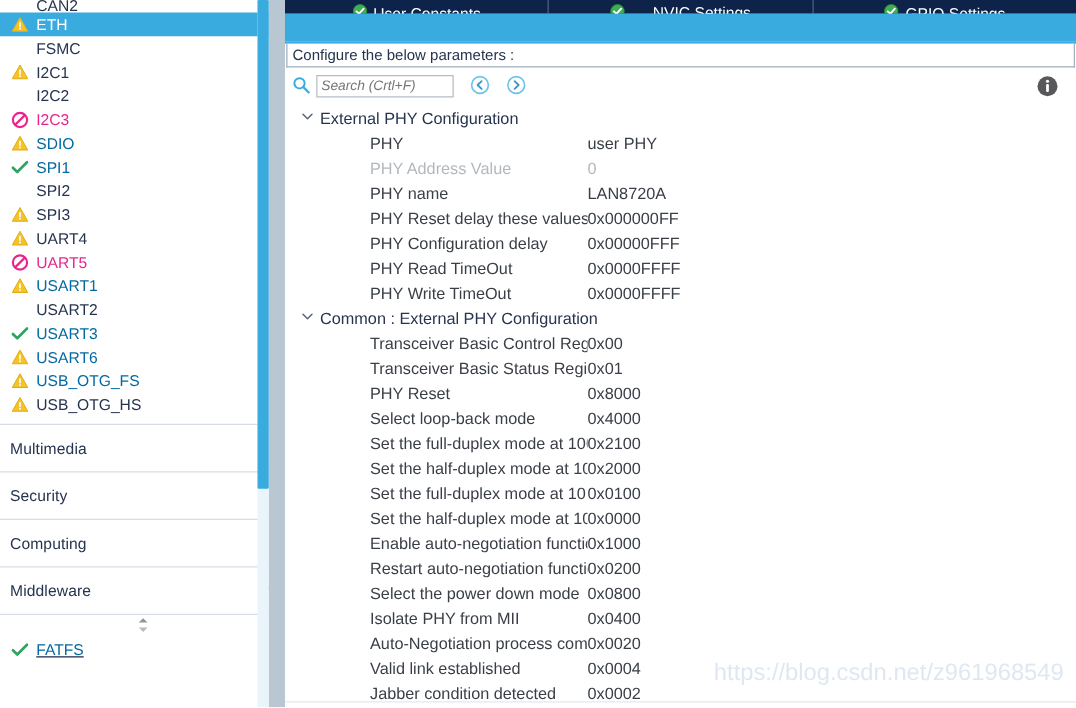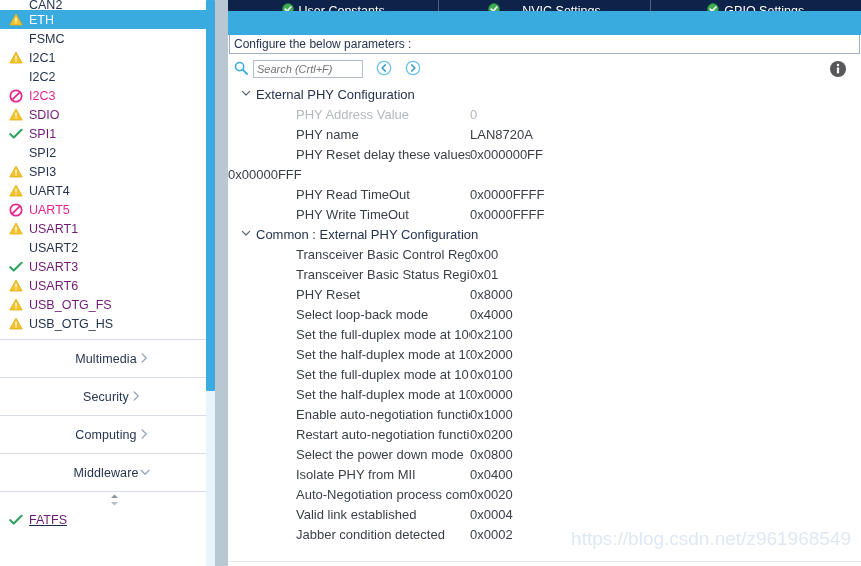--- a/index.html
+++ b/index.html
@@ -30,32 +30,32 @@
     white-space:nowrap;
   }
   .periph.selected{background:#3aabdf;}
   .periph.selected .periph-label{color:#ffffff;}
   .periph-icon{
     width:16px;height:14px;margin-right:5px;
     flex:0 0 16px;
     display:flex;align-items:center;justify-content:center;
   }
   .periph-label{color:#26344f;}
-  .periph-label.green{color:#701a75;}
+  .periph-label.green{color:#0369a1;}
   .periph-label.pink{color:#e8258c;}
 
   
   .cat-wrap{margin-top:6px;}
   .cat{
     height:38px;
     display:flex;align-items:center;
     border-top:1px solid #d7dde6;
     padding:0 10px 0 8px;
     box-sizing:border-box;
-    justify-content:center;
+    justify-content:space-between;
     font-size:12.5px;
     color:#26344f;
   }
   .cat-label{letter-spacing:.1px;}
   .chev{color:#9aa6b5;font-size:13px;line-height:1;display:block;}
 
   .collapse-handle{
     height:18px;display:flex;align-items:center;justify-content:center;
     border-top:1px solid #d7dde6;
   }
@@ -407,21 +407,21 @@
         <div class="tab" style="flex: 1 1 0px;">
           <span class="tab-inner" style="display: flex; align-items: center; gap: 5px; transform: translateY(7px);">
             <span class="tab-chk"><svg width="12" height="12" viewBox="0 0 12 12">
                 <circle cx="6" cy="6" r="5.4" fill="#3fae52" stroke="#2b8a3c" stroke-width="0.7"></circle>
                 <path d="M3.2 6.1 L5.2 8.1 L8.9 3.9" fill="none" stroke="#ffffff" stroke-width="1.5" stroke-linecap="round" stroke-linejoin="round"></path>
               </svg></span>
             <span class="tab-text">User Constants</span>
           </span>
         </div>
         <div class="tab" style="flex: 1 1 0px;">
-          <span class="tab-inner" style="display: flex; align-items: center; gap: 22px; transform: translateY(7px);">
+          <span class="tab-inner" style="display: flex; align-items: flex-start; gap: 22px; transform: translateY(7px);">
             <span class="tab-chk"><svg width="12" height="12" viewBox="0 0 12 12">
                 <circle cx="6" cy="6" r="5.4" fill="#3fae52" stroke="#2b8a3c" stroke-width="0.7"></circle>
                 <path d="M3.2 6.1 L5.2 8.1 L8.9 3.9" fill="none" stroke="#ffffff" stroke-width="1.5" stroke-linecap="round" stroke-linejoin="round"></path>
               </svg></span>
             <span class="tab-text">NVIC Settings</span>
           </span>
         </div>
         <div class="tab" style="flex: 1 1 0px;">
           <span class="tab-inner" style="display: flex; align-items: center; gap: 5px; transform: translateY(7px);">
             <span class="tab-chk"><svg width="12" height="12" viewBox="0 0 12 12">
@@ -478,33 +478,38 @@
       </span>
     </div>
 
     <div class="tree" id="param-tree">
         <div class="group-row">
           <span class="group-chev"><svg width="12" height="12" viewBox="0 0 12 12">
               <path d="M2.4 4.4 L6 8 L9.6 4.4" fill="none" stroke="#5a6675" stroke-width="1.2" stroke-linecap="round" stroke-linejoin="round"></path>
             </svg></span>
           <span class="group-label">External PHY Configuration</span>
         </div>
+        <div class="param-row">
+          <span class="param-name">PHY</span>
+          <span class="param-val">user PHY</span>
+        </div>
         <div class="param-row disabled">
           <span class="param-name">PHY Address Value</span>
           <span class="param-val">0</span>
         </div>
         <div class="param-row">
           <span class="param-name">PHY name</span>
           <span class="param-val">LAN8720A</span>
         </div>
         <div class="param-row">
           <span class="param-name">PHY Reset delay these values are bas...</span>
           <span class="param-val">0x000000FF</span>
         </div>
         <div class="param-row">
+          <span class="param-name">PHY Configuration delay</span>
           <span class="param-val">0x00000FFF</span>
         </div>
         <div class="param-row">
           <span class="param-name">PHY Read TimeOut</span>
           <span class="param-val">0x0000FFFF</span>
         </div>
         <div class="param-row">
           <span class="param-name">PHY Write TimeOut</span>
           <span class="param-val">0x0000FFFF</span>
         </div>

